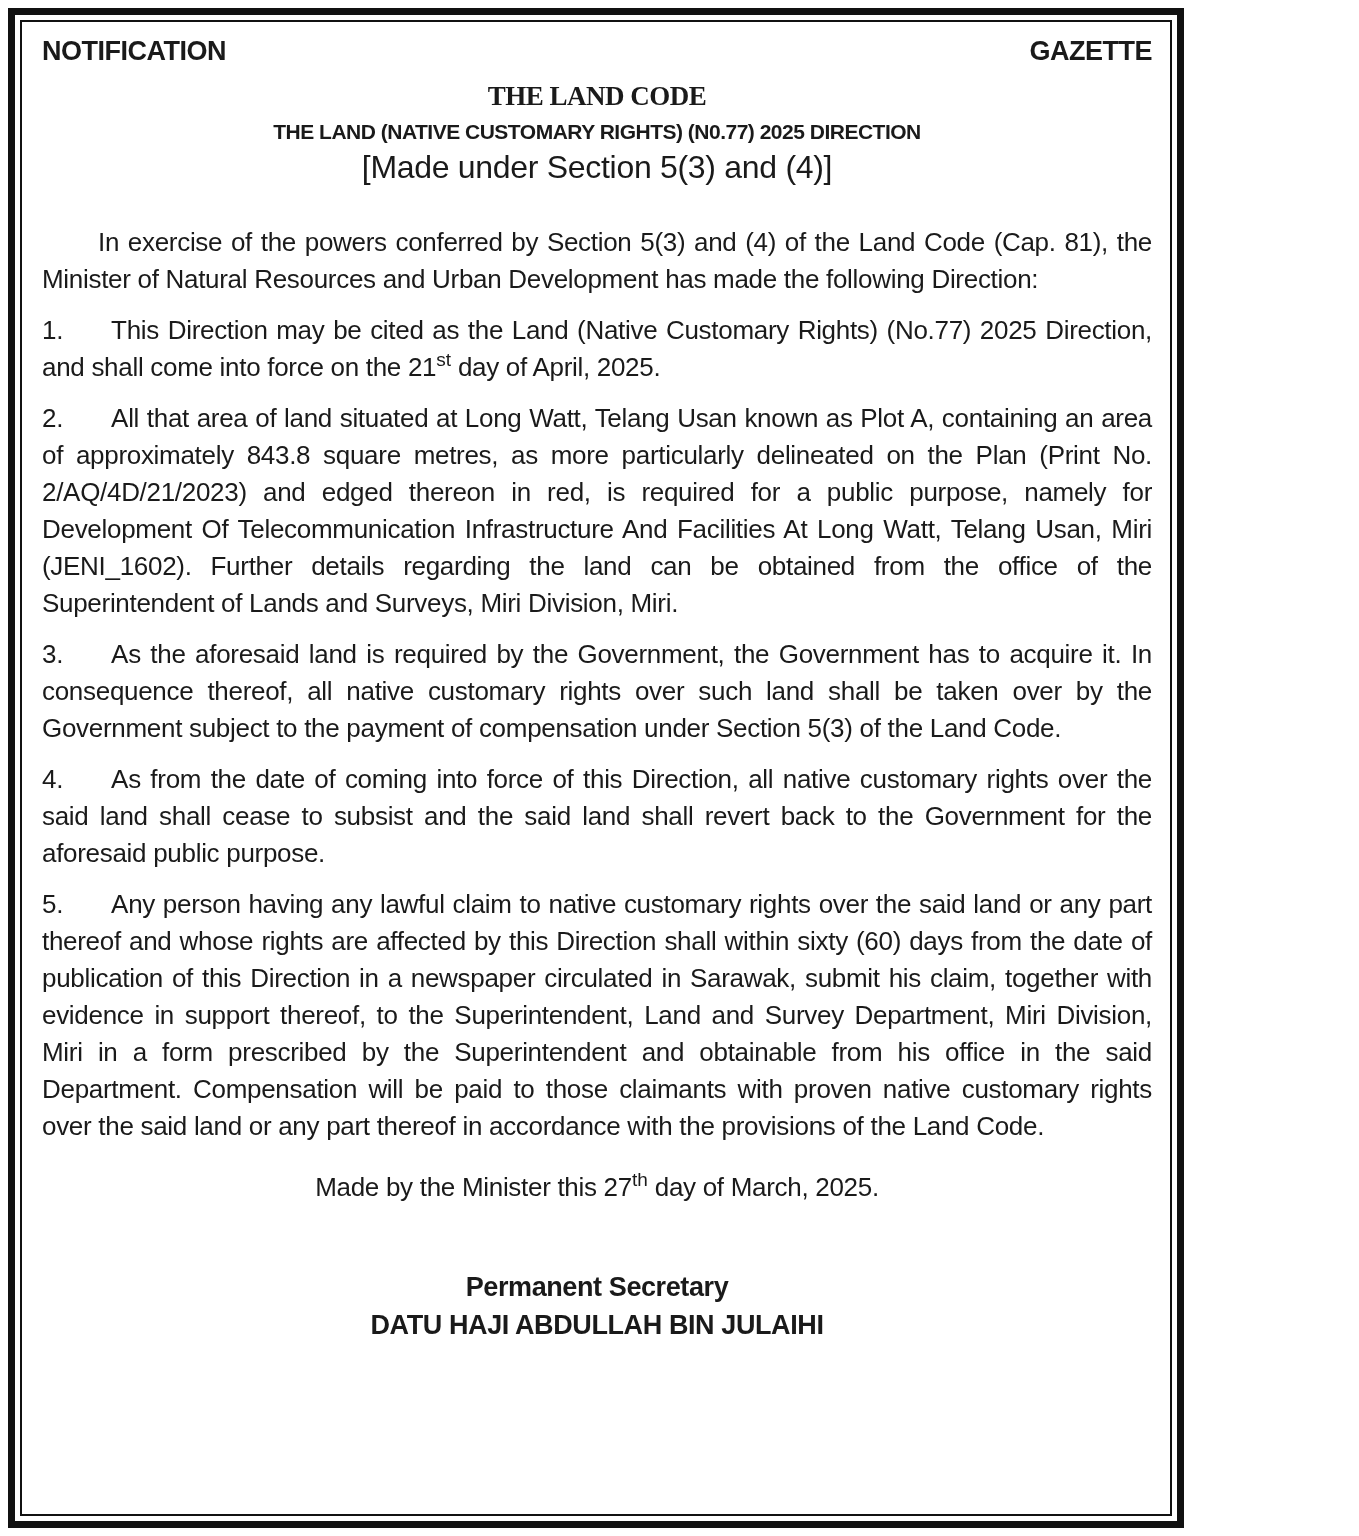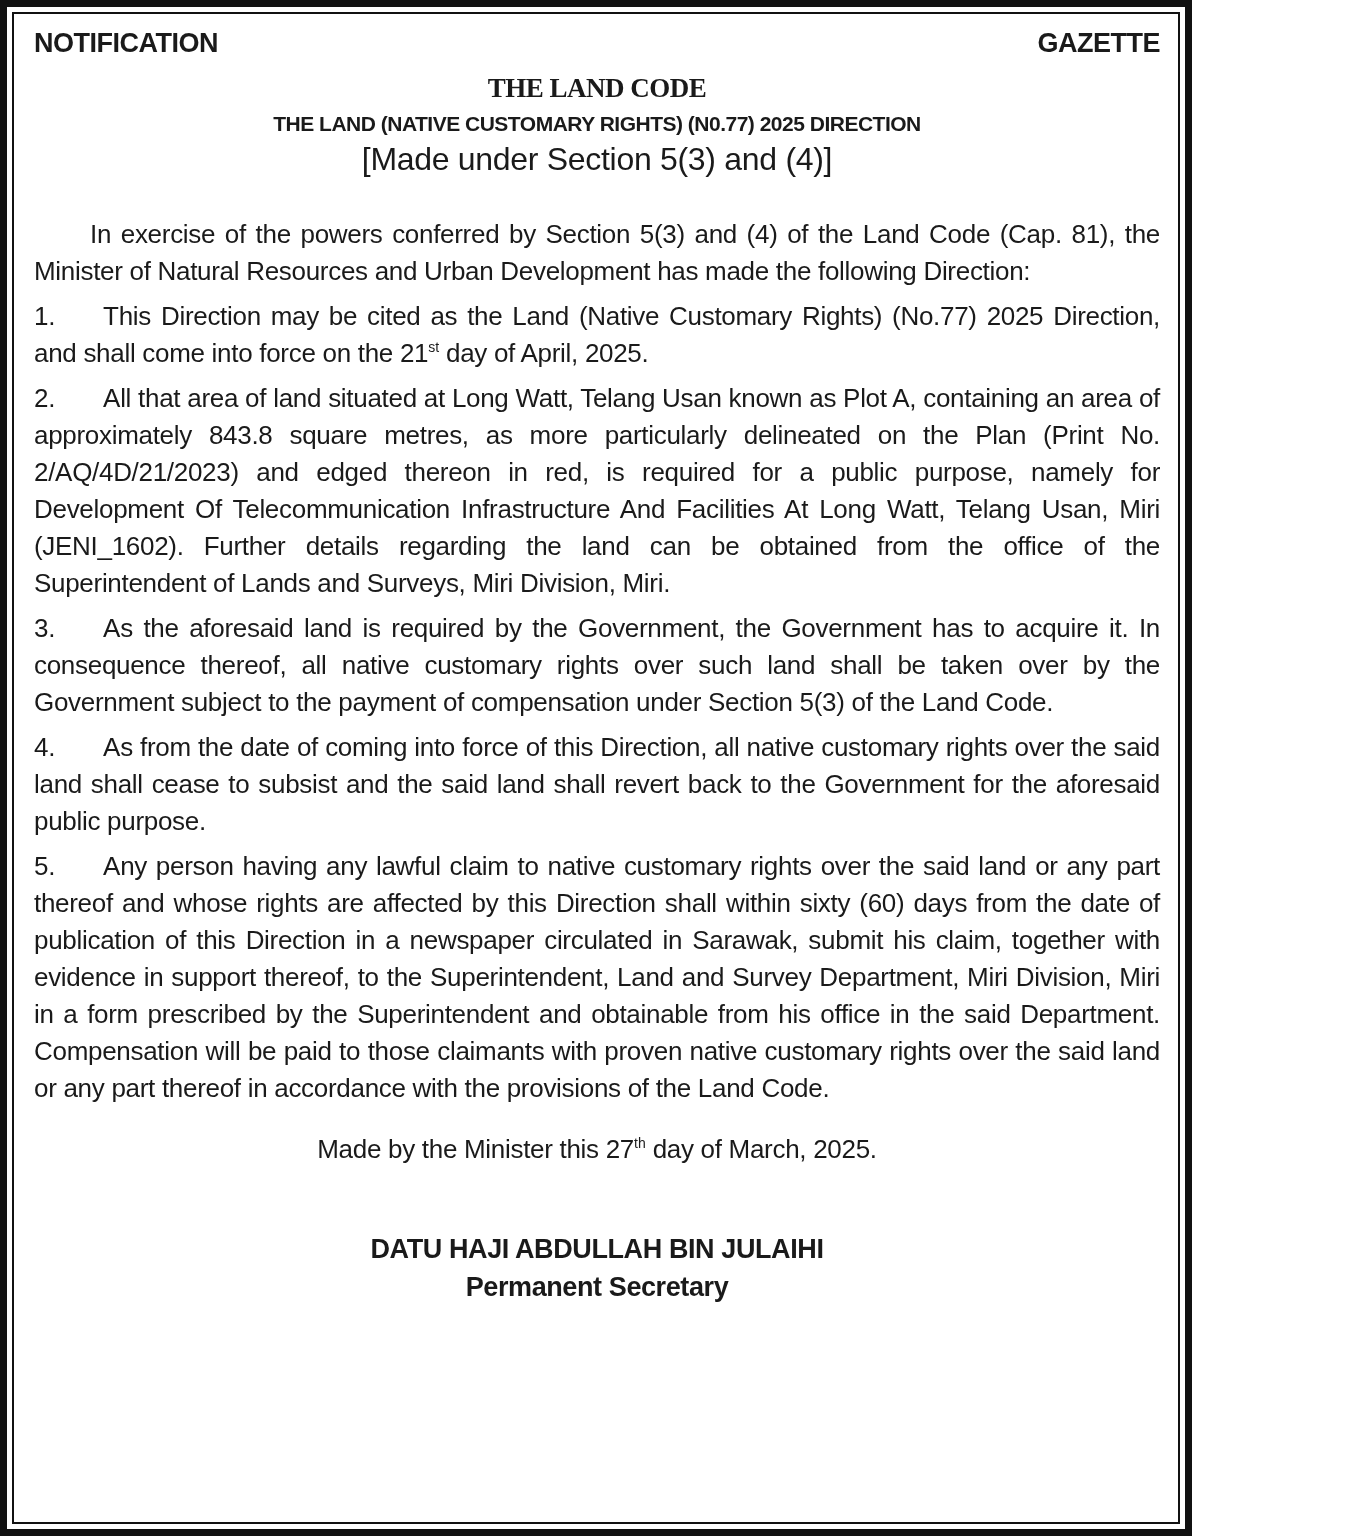--- a/index.html
+++ b/index.html
@@ -6,20 +6,21 @@
     margin: 0;
     padding: 0;
     background: #ffffff;
     font-family: "Liberation Sans", "DejaVu Sans", sans-serif;
     color: #1a1a1a;
   }
   .page {
     width: 1192px;
     height: 1536px;
     box-sizing: border-box;
+    padding: 8px;
     background: #ffffff;
   }
   .outer-border {
     border: 7px solid #111111;
     padding: 5px;
     height: 100%;
     box-sizing: border-box;
   }
   .inner-border {
     border: 2px solid #111111;
@@ -57,35 +58,35 @@
   .title-line3 {
     font-size: 32px;
     line-height: 34px;
     letter-spacing: -0.3px;
   }
   .body-text {
     font-size: 26px;
     line-height: 37px;
     letter-spacing: -0.3px;
     text-align: justify;
-    margin: 8px 4px;
+    margin: 14px 4px;
   }
   .intro {
     text-indent: 56px;
     margin-top: 40px;
   }
   .clause-num {
     display: inline;
   }
   .clause-gap {
     display: inline-block;
     width: 48px;
   }
   sup.ordinal {
-    font-size: 14px;
+    font-size: 19px;
     line-height: 0;
     vertical-align: super;
     letter-spacing: 0;
   }
   .made-by {
     text-align: center;
     font-size: 26px;
     line-height: 37px;
     letter-spacing: -0.3px;
     margin: 24px 4px 0 4px;
@@ -126,19 +127,19 @@
       <p class="body-text"><span class="clause-num">3.</span><span class="clause-gap"></span><span>As the aforesaid land is required by the Government, the Government has to acquire it. In consequence thereof, all native customary rights over such land shall be taken over by the Government subject to the payment of compensation under Section 5(3) of the Land Code.</span><sup class="ordinal"></sup><span></span></p>
 
       <p class="body-text"><span class="clause-num">4.</span><span class="clause-gap"></span><span>As from the date of coming into force of this Direction, all native customary rights over the said land shall cease to subsist and the said land shall revert back to the Government for the aforesaid public purpose.</span><sup class="ordinal"></sup><span></span></p>
 
       <p class="body-text"><span class="clause-num">5.</span><span class="clause-gap"></span><span>Any person having any lawful claim to native customary rights over the said land or any part thereof and whose rights are affected by this Direction shall within sixty (60) days from the date of publication of this Direction in a newspaper circulated in Sarawak, submit his claim, together with evidence in support thereof, to the Superintendent, Land and Survey Department, Miri Division, Miri in a form prescribed by the Superintendent and obtainable from his office in the said Department. Compensation will be paid to those claimants with proven native customary rights over the said land or any part thereof in accordance with the provisions of the Land Code.</span><sup class="ordinal"></sup><span></span></p>
 
 
       <p class="made-by"><span>Made by the Minister this 27</span><sup class="ordinal">th</sup><span> day of March, 2025.</span></p>
 
       <div class="signature-block">
+        <div>Permanent Secretary</div>
         <div>DATU HAJI ABDULLAH BIN JULAIHI</div>
-        <div>Permanent Secretary</div>
       </div>
 
     </div>
   </div>
 </div>
 
 </body></html>

